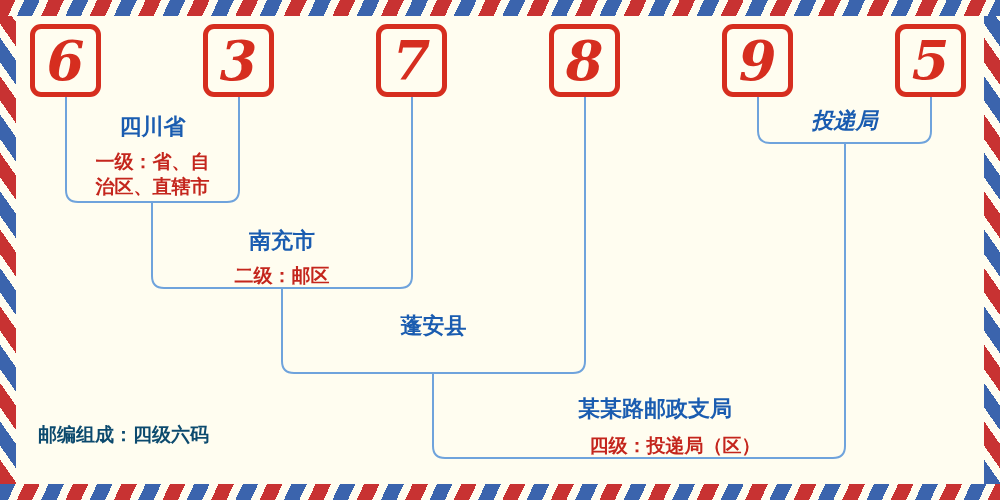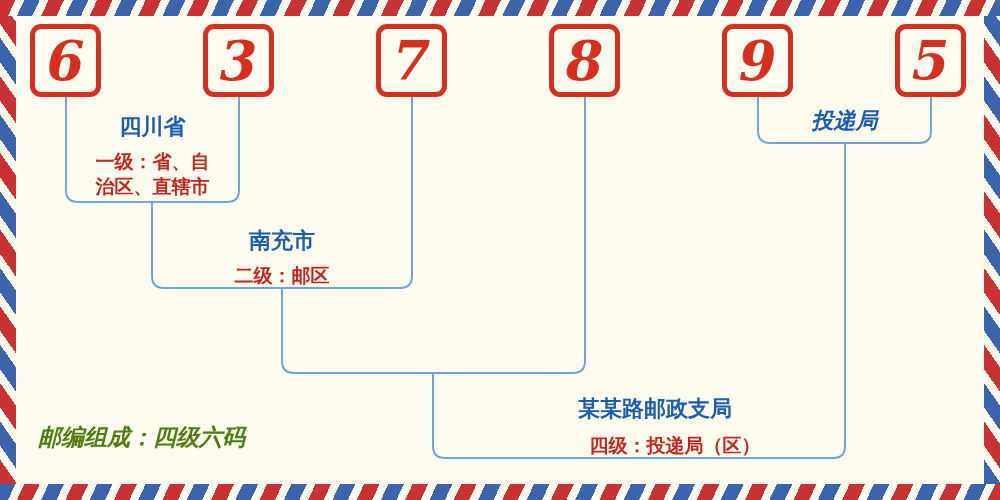--- a/index.html
+++ b/index.html
@@ -47,21 +47,21 @@
   .level-1 { left:66px;  width:173px; top:112px; }
   .level-1 .level-desc { width:122px; margin-left:auto; margin-right:auto; }
   .level-2 { left:152px; width:260px; top:226px; }
   .level-3 { left:282px; width:303px; top:311px; }
   .level-4 { left:433px; width:444px; top:394px; }
   .level-4 .level-desc { margin-top:9px;padding-left:40px; }
   .level-5 { left:758px; width:173px; top:106px;font-style:italic; }
 
   .footer-note {
     position:absolute; left:38px; top:422px; z-index:3;
-    color:#4d7c0f; font-weight:bold; font-size:23px;font-style:italic;
+    color:#0c4a6e; font-weight:bold; font-size:19px;
   }
 </style>
 </head>
 <body>
 
 <div class="page">
 
   <div class="stripe stripe-top"></div>
   <div class="stripe stripe-bottom"></div>
   <div class="stripe stripe-left"></div>
@@ -86,20 +86,21 @@
     <div class="level-name">四川省</div>
     <div class="level-desc">一级：省、自治区、直辖市</div>
   </div>
 
   <div class="level level-2">
     <div class="level-name">南充市</div>
     <div class="level-desc">二级：邮区</div>
   </div>
 
   <div class="level level-3">
+    <div class="level-name">蓬安县</div>
   </div>
 
   <div class="level level-4">
     <div class="level-name">某某路邮政支局</div>
     <div class="level-desc">四级：投递局（区）</div>
   </div>
 
   <div class="level level-5">
     <div class="level-name">投递局</div>
   </div>

